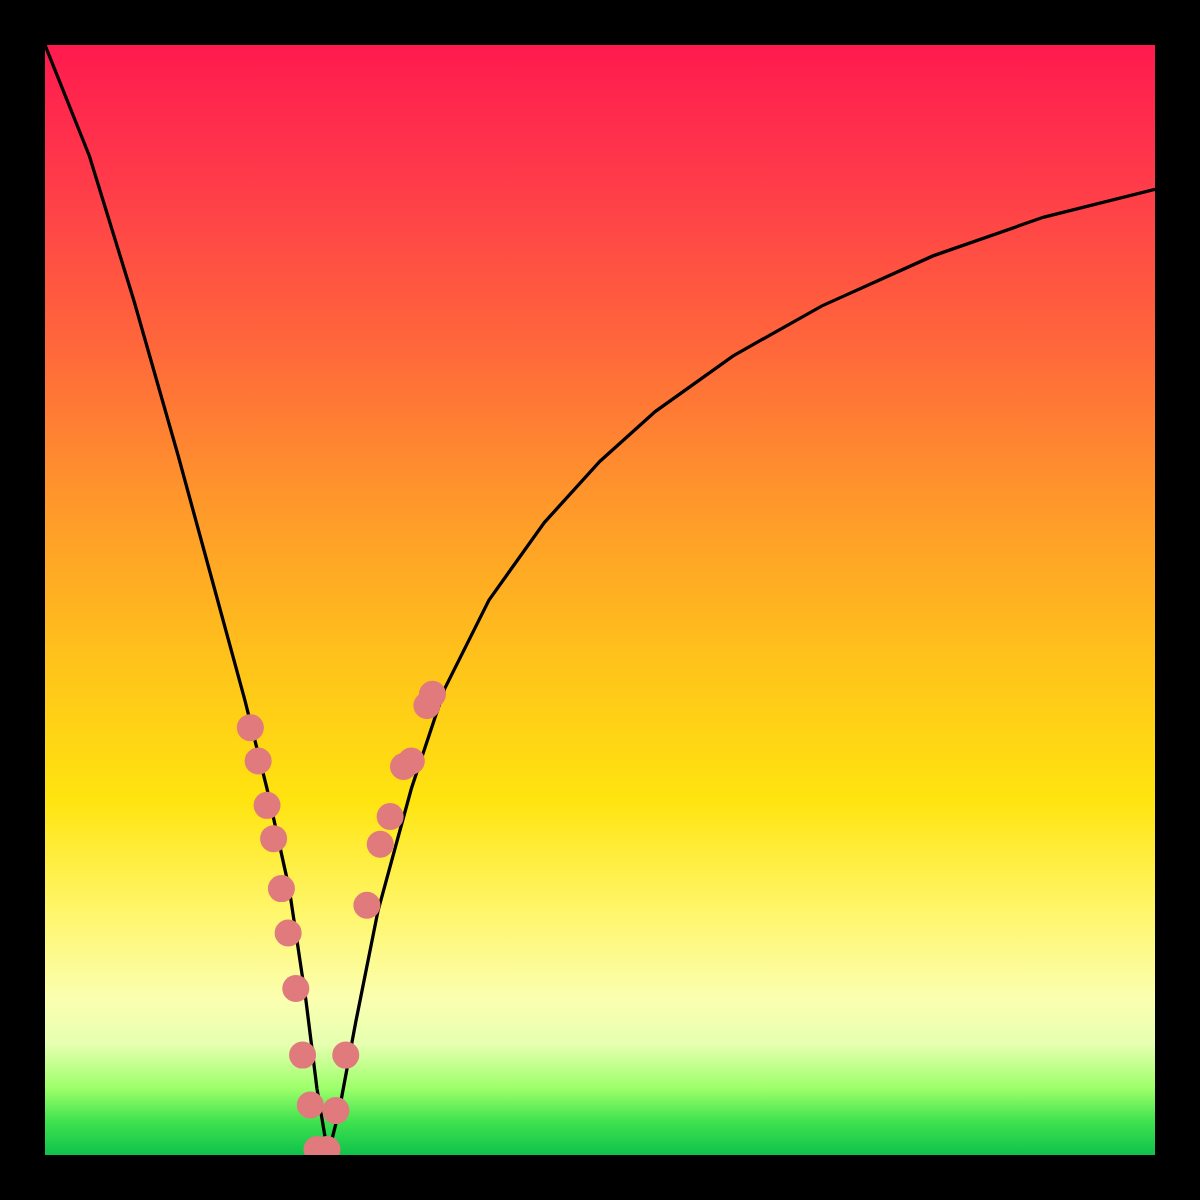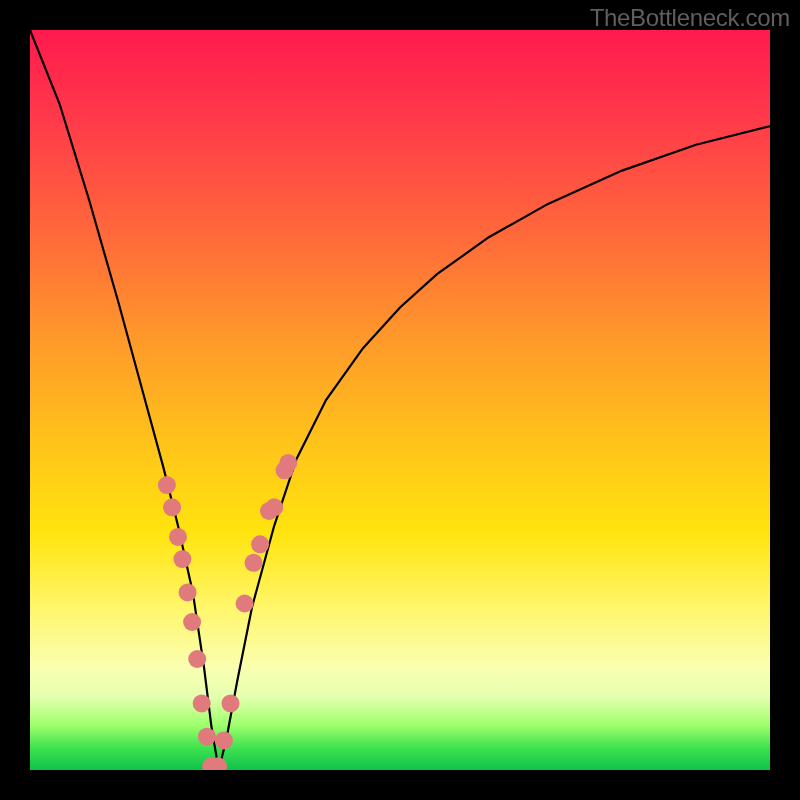--- a/index.html
+++ b/index.html
@@ -63,21 +63,20 @@
   }
   .dot {
     fill: #e07a7d;
     stroke: none;
   }
 </style>
 </head>
 <body>
 
 <div class="frame">
-  <div class="watermark">TheBottleneck.com</div>
 
   <div class="plot-area">
     <svg class="curve" viewBox="0 0 740 740" preserveAspectRatio="none">
       <path id="curve-path" class="curve-path" d="M0.0 0.0 L29.6 74.0 L59.2 170.2 L88.8 273.8 L111.0 355.2 L133.2 436.6 L148.0 495.8 L162.8 562.4 L173.9 636.4 L181.3 695.6 L188.7 740.0 L196.1 710.4 L207.2 651.2 L222.0 577.2 L244.2 495.8 L266.4 429.2 L296.0 370.0 L333.0 318.2 L370.0 277.5 L407.0 244.2 L458.8 207.2 L518.0 173.9 L592.0 140.6 L666.0 114.7 L740.0 96.2"></path>
       <g id="dots-group">
           <circle cx="136.9" cy="455.1" r="9" class="dot"></circle>
           <circle cx="142.1" cy="477.3" r="9" class="dot"></circle>
           <circle cx="148.0" cy="506.9" r="9" class="dot"></circle>
           <circle cx="152.4" cy="529.1" r="9" class="dot"></circle>
           <circle cx="157.6" cy="562.4" r="9" class="dot"></circle>

